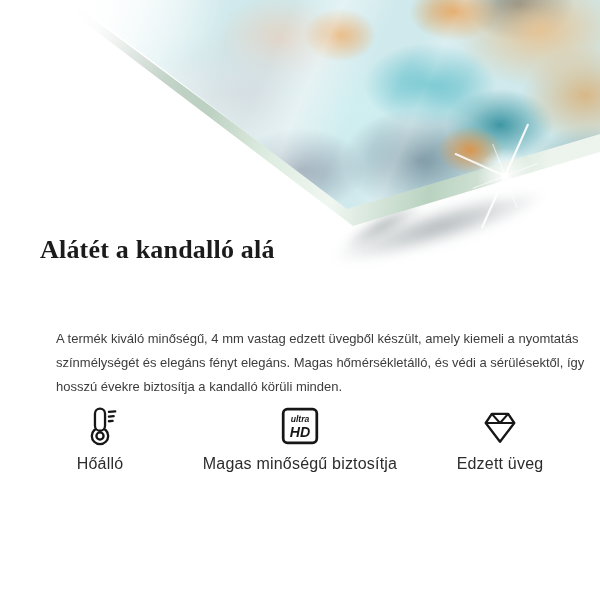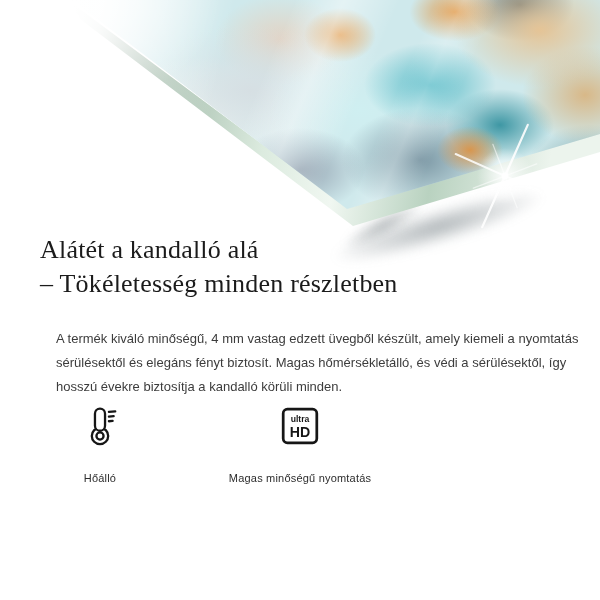--- a/index.html
+++ b/index.html
@@ -62,39 +62,39 @@
   }
   .sparkle-glow {
     position:absolute; left:473px; top:144px; width:64px; height:64px; pointer-events:none;
     background: radial-gradient(circle, rgba(255,255,255,.95) 0%, rgba(255,255,255,0) 62%);
   }
   .sparkle { position:absolute; left:445px; top:116px; pointer-events:none; }
 
   
   .page-title {
     position:absolute; left:40px; top:233px; margin:0;
-    font-family:"Liberation Serif", serif; font-weight:normal;
+    font-family:"Liberation Serif", serif; font-weight:bold;
     font-size:26px; line-height:34px; color:#1b1b1b; letter-spacing:.2px;
   }
   .page-title span { display:block; }
   .desc {
     position:absolute; left:40px; top:311px; margin:16px;
     font-size:13px; line-height:24px; color:#3c3c3c;
   }
   .desc span { display:block; white-space:nowrap; }
 
   
   .features {
     position:absolute; left:0; top:400px; width:600px;
     display:grid; grid-template-columns:repeat(3,200px); grid-auto-rows:84px;
     justify-items:center;
   }
   .feature { display:flex; flex-direction:column; align-items:center; }
-  .icon-box { height:48px; display:flex; align-items:flex-end; justify-content:center; }
-  .flabel { margin-top:24px; font-size:11px; color:#2c2c2c; letter-spacing:.2px; }
+  .icon-box { height:48px; display:flex; align-items:flex-end; justify-content:center;font-style:italic; }
+  .flabel { margin-top:7px; font-size:16px; color:#2c2c2c; letter-spacing:.2px; }
   .icn { stroke:#161616; fill:none; }
 </style>
 </head>
 <body>
 
 <div class="hero">
   <div class="glass-shadow"></div>
   <div class="glass-shadow2"></div>
   <div class="glass-edge"></div>
   <div class="glass-top"></div>
@@ -106,26 +106,25 @@
       <line x1="6" y1="60" x2="114" y2="60" stroke-width="2" opacity="0.85" transform="rotate(24 60 60)"></line>
       <line x1="36" y1="36" x2="84" y2="84" stroke-width="1.2" opacity="0.55" transform="rotate(24 60 60)"></line>
       <line x1="36" y1="84" x2="84" y2="36" stroke-width="1.2" opacity="0.55" transform="rotate(24 60 60)"></line>
     </g>
     <circle cx="60" cy="60" r="3.4" fill="#ffffff"></circle>
   </svg>
 </div>
 
 <h1 class="page-title">
   <span>Alátét a kandalló alá</span>
-  <span>– Tökéletesség minden részletben</span>
 </h1>
 
 <p class="desc">
   <span>A termék kiváló minőségű, 4 mm vastag edzett üvegből készült, amely kiemeli a nyomtatás</span>
-  <span>sérülésektől és elegáns fényt biztosít. Magas hőmérsékletálló, és védi a sérülésektől, így</span>
+  <span>színmélységét és elegáns fényt elegáns. Magas hőmérsékletálló, és védi a sérülésektől, így</span>
   <span>hosszú évekre biztosítja a kandalló körüli minden.</span>
 </p>
 
 <div class="features">
 
   <div class="feature">
     <div class="icon-box">
       <svg class="icn" width="42" height="44" viewBox="0 0 40 40" stroke-linecap="round">
         <circle cx="20" cy="29.5" r="7.8" stroke-width="2.2"></circle>
         <rect x="15.2" y="3.5" width="9.6" height="21" rx="4.8" stroke-width="2.2" fill="#ffffff"></rect>
@@ -139,20 +138,29 @@
   </div>
 
   <div class="feature">
     <div class="icon-box">
       <svg class="icn" width="42" height="44" viewBox="0 0 40 40">
         <rect x="4" y="4" width="32" height="32" rx="4" stroke-width="2.6"></rect>
         <text x="20" y="16.5" text-anchor="middle" font-size="8.2" font-weight="bold" fill="#161616" stroke="none" font-family="Liberation Sans, sans-serif">ultra</text>
         <text x="20" y="30.5" text-anchor="middle" font-size="13.5" font-weight="bold" fill="#161616" stroke="none" font-family="Liberation Sans, sans-serif">HD</text>
       </svg>
     </div>
-    <div class="flabel">Magas minőségű nyomtatás</div>
+    <div class="flabel">Magas minőségű biztosítja</div>
   </div>
 
 
+  <div class="feature">
+    <div class="icon-box">
+      <svg class="icn" width="42" height="42" viewBox="0 0 40 40" stroke-linejoin="round">
+        <path d="M12.2 7.5 H27.8 L33.6 16.2 L20 34 L6.4 16.2 Z" stroke-width="2.2"></path>
+        <path d="M6.4 16.2 H33.6 M12.2 7.5 L20 16.2 L27.8 7.5" stroke-width="2"></path>
+      </svg>
+    </div>
+    <div class="flabel">Edzett üveg</div>
+  </div>
 
 
 
 </div>
 
 </body></html>

